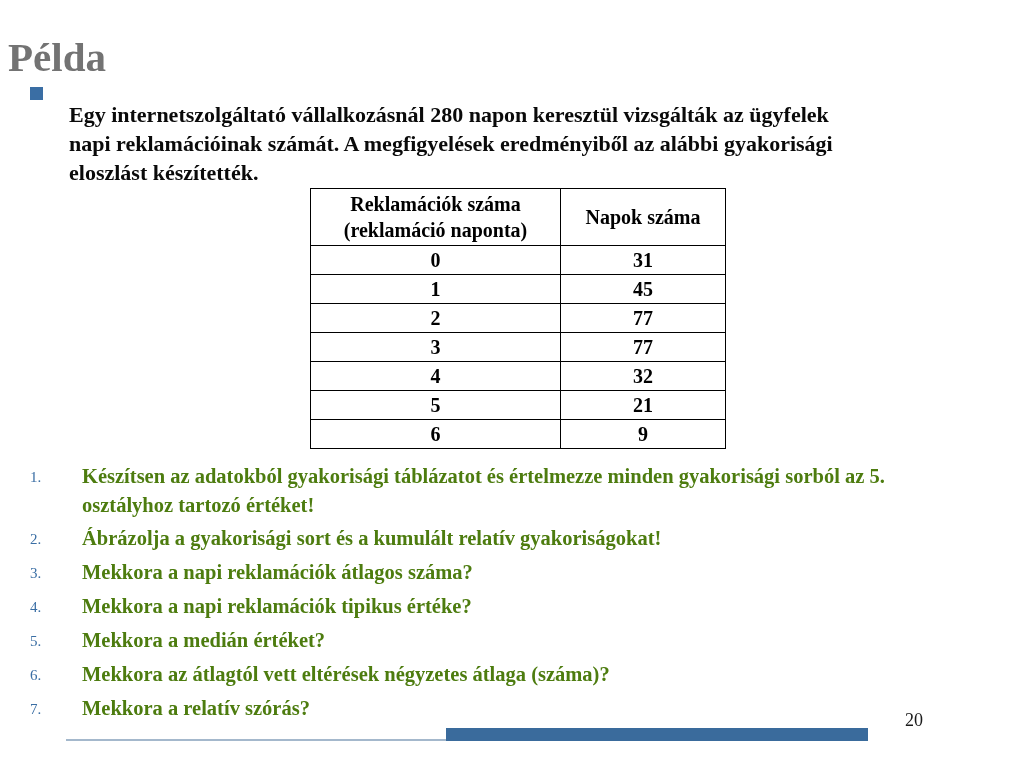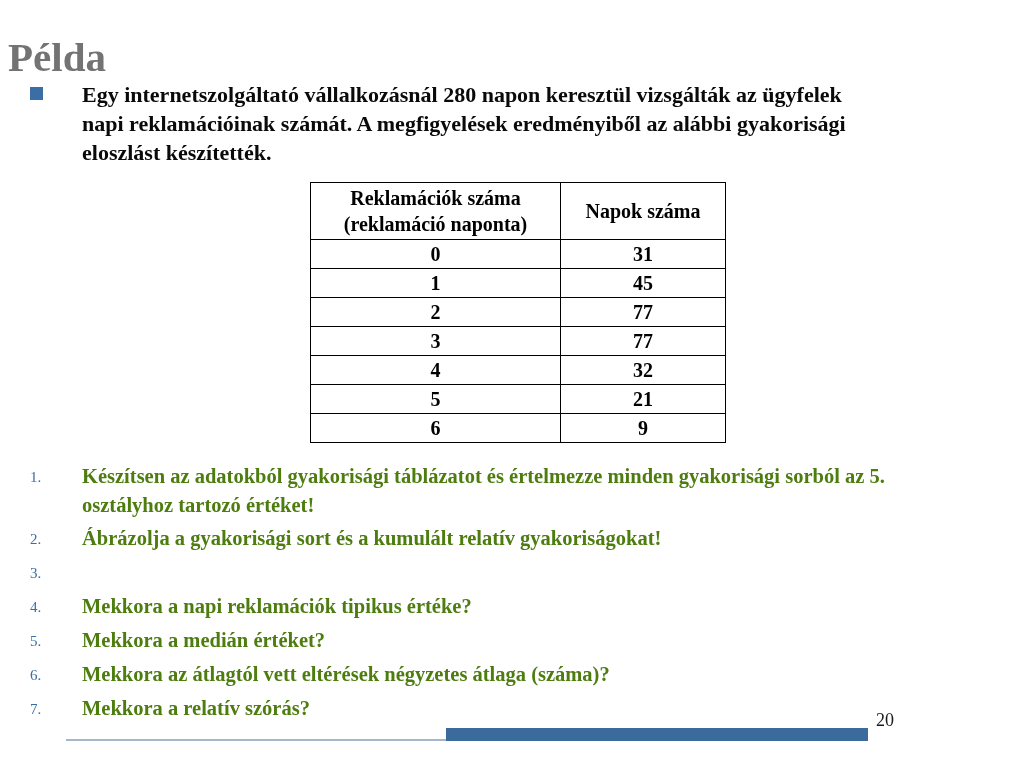--- a/index.html
+++ b/index.html
@@ -20,39 +20,40 @@
     letter-spacing: 0px;
     color: #737373;
   }
 
   .intro {
     position: absolute;
     left: 30px; top: 80px;
     width: 965px;
     display: flex;
     align-items: flex-start;
+    flex-direction: column;
   }
   .bullet-square {
     width: 13px; height: 13px;
     margin-top: 7px;
     flex: 0 0 13px;
     background: #3A6EA4;
   }
   .intro-text {
     margin-left: 39px;
     font-size: 22px;
     font-weight: bold;
     line-height: 29px;
     white-space: pre-line;
     color: #0a0a0a;
   }
 
   .freq-table {
     position: absolute;
-    left: 310px; top: 182px;
+    left: 310px; top: 188px;
     border-collapse: collapse;
     table-layout: fixed;
   }
   .freq-table th, .freq-table td {
     border: 1.5px solid #000;
     text-align: center;
     vertical-align: middle;
     font-weight: bold;
     font-size: 20px;
     padding: 0;
@@ -97,22 +98,23 @@
     background: #A4B8CC;
   }
   .footer-bar {
     position: absolute;
     left: 446px; top: 728px;
     width: 422px; height: 13px;
     background: #3A6B9C;
   }
   .page-number {
     position: absolute;
-    left: 876px; top: 710px;
+    left: 894px; top: 710px;
     width: 40px;
+    text-align: center;
     font-size: 18px;
     color: #1a1a1a;
   }
 </style>
 </head>
 <body>
 
 <h1 class="slide-title">Példa</h1>
 
 <div class="intro">
@@ -171,20 +173,21 @@
     <span class="q-num">1.</span>
     <span class="q-text">Készítsen az adatokból gyakorisági táblázatot és értelmezze minden gyakorisági sorból az 5.
 osztályhoz tartozó értéket!</span>
   </li>
   <li class="question">
     <span class="q-num">2.</span>
     <span class="q-text">Ábrázolja a gyakorisági sort és a kumulált relatív gyakoriságokat!</span>
   </li>
   <li class="question">
     <span class="q-num">3.</span>
+    <span class="q-text">Mekkora a napi reklamációk átlagos száma?</span>
   </li>
   <li class="question">
     <span class="q-num">4.</span>
     <span class="q-text">Mekkora a napi reklamációk tipikus értéke?</span>
   </li>
   <li class="question">
     <span class="q-num">5.</span>
     <span class="q-text">Mekkora a medián értéket?</span>
   </li>
   <li class="question">

